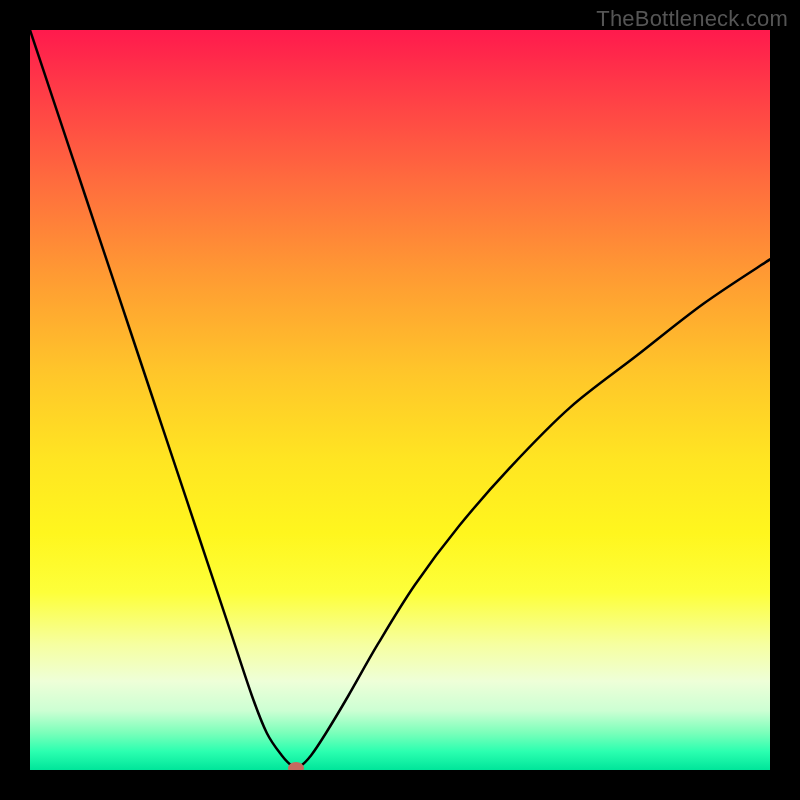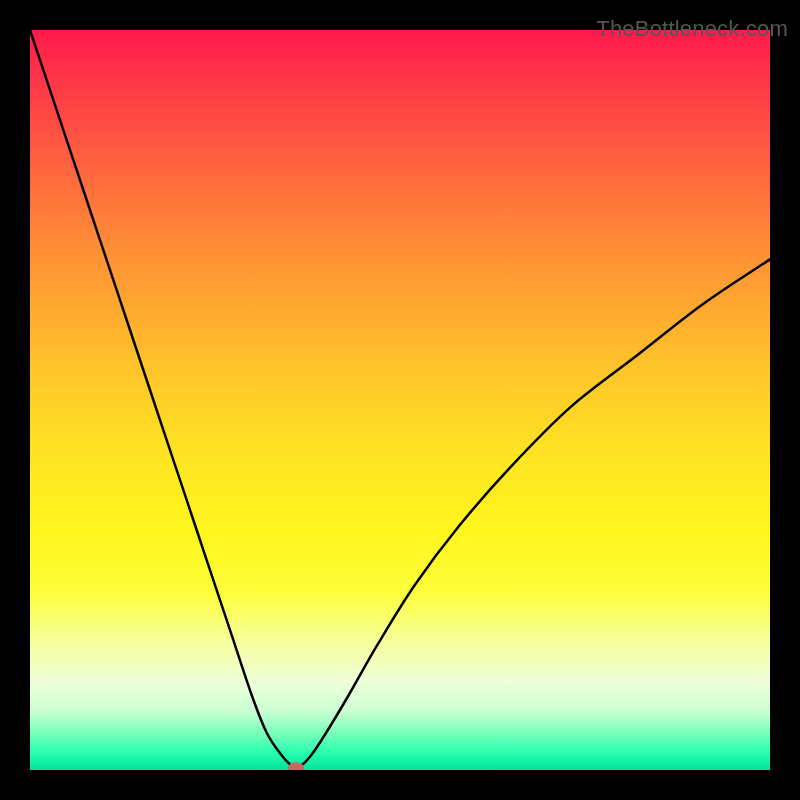--- a/index.html
+++ b/index.html
@@ -8,21 +8,21 @@
 
   .outer {
     width: 800px;
     height: 800px;
     background: #000;
     position: relative;
   }
 
   .watermark {
     position: absolute;
-    top: 16px;
+    top: 6px;
     right: 12px;
     color: #555;
     font-size: 22px;
     letter-spacing: 0.2px;
     z-index: 20;
   }
 
   .plot {
     position: absolute;
     left: 30px;

